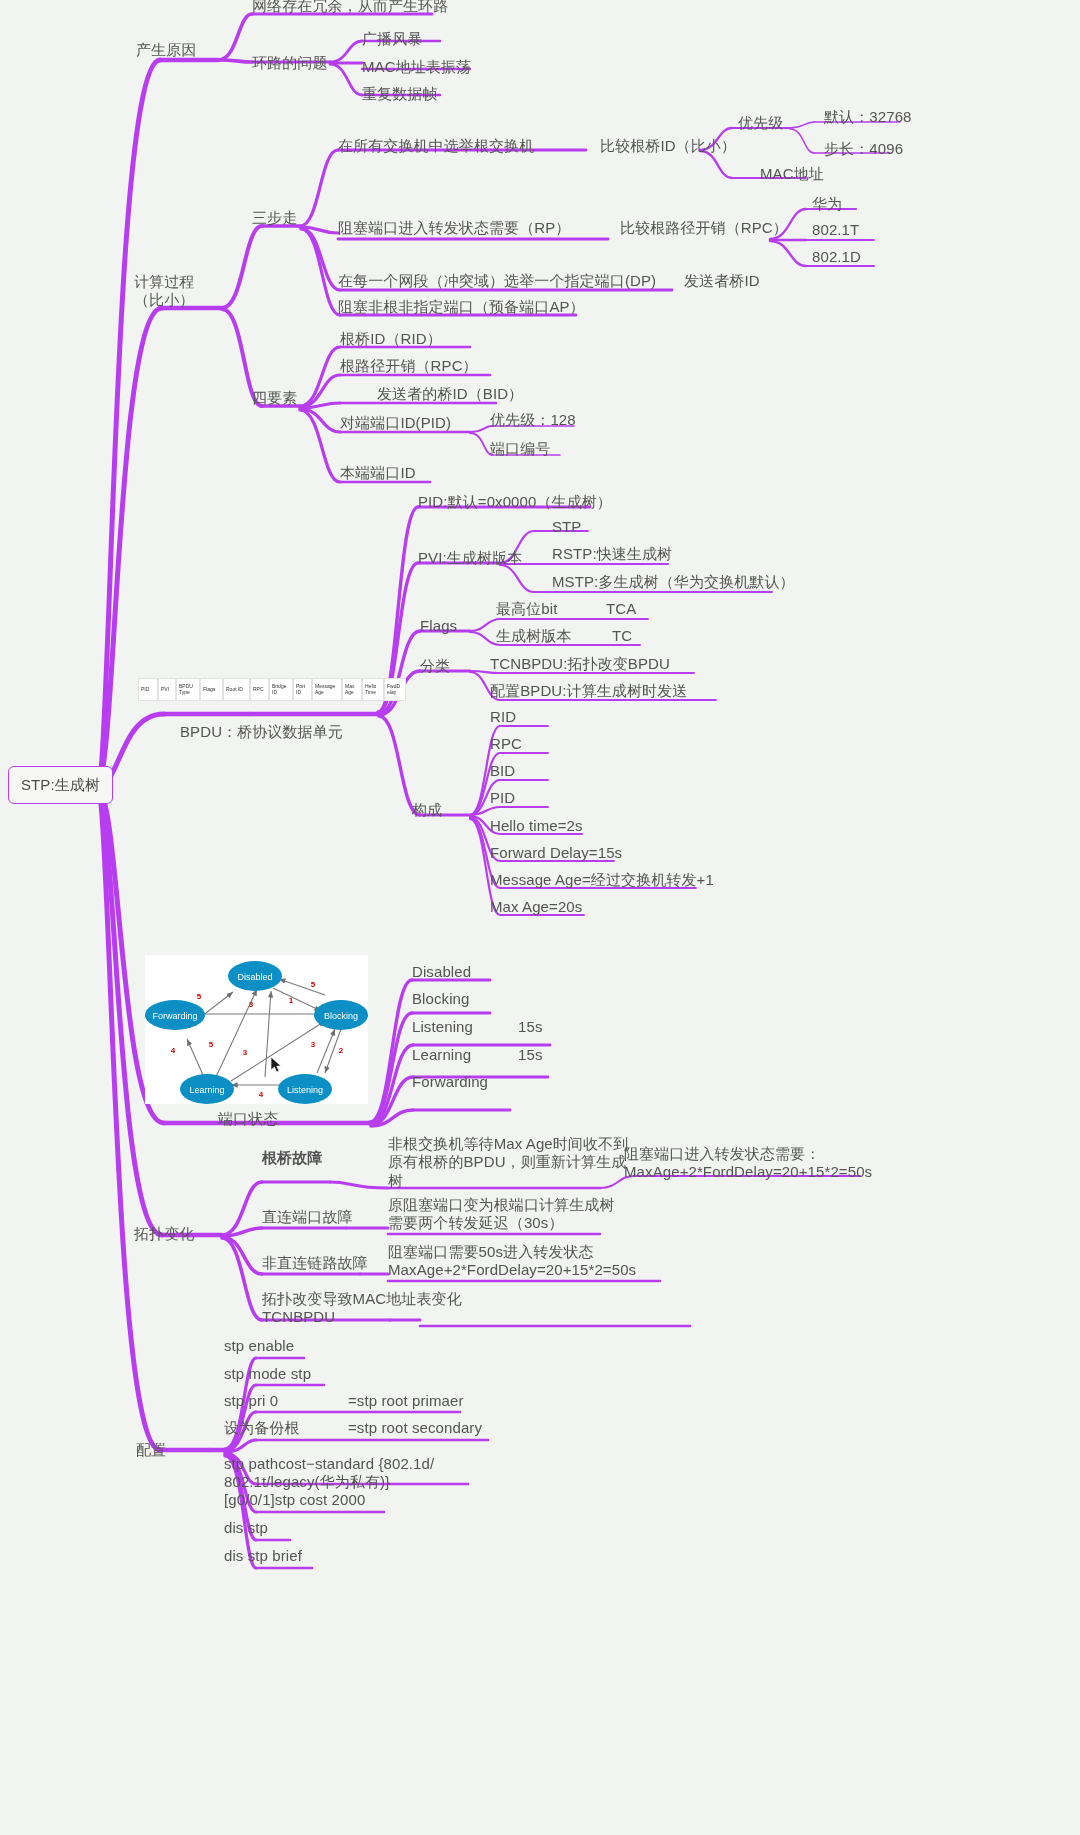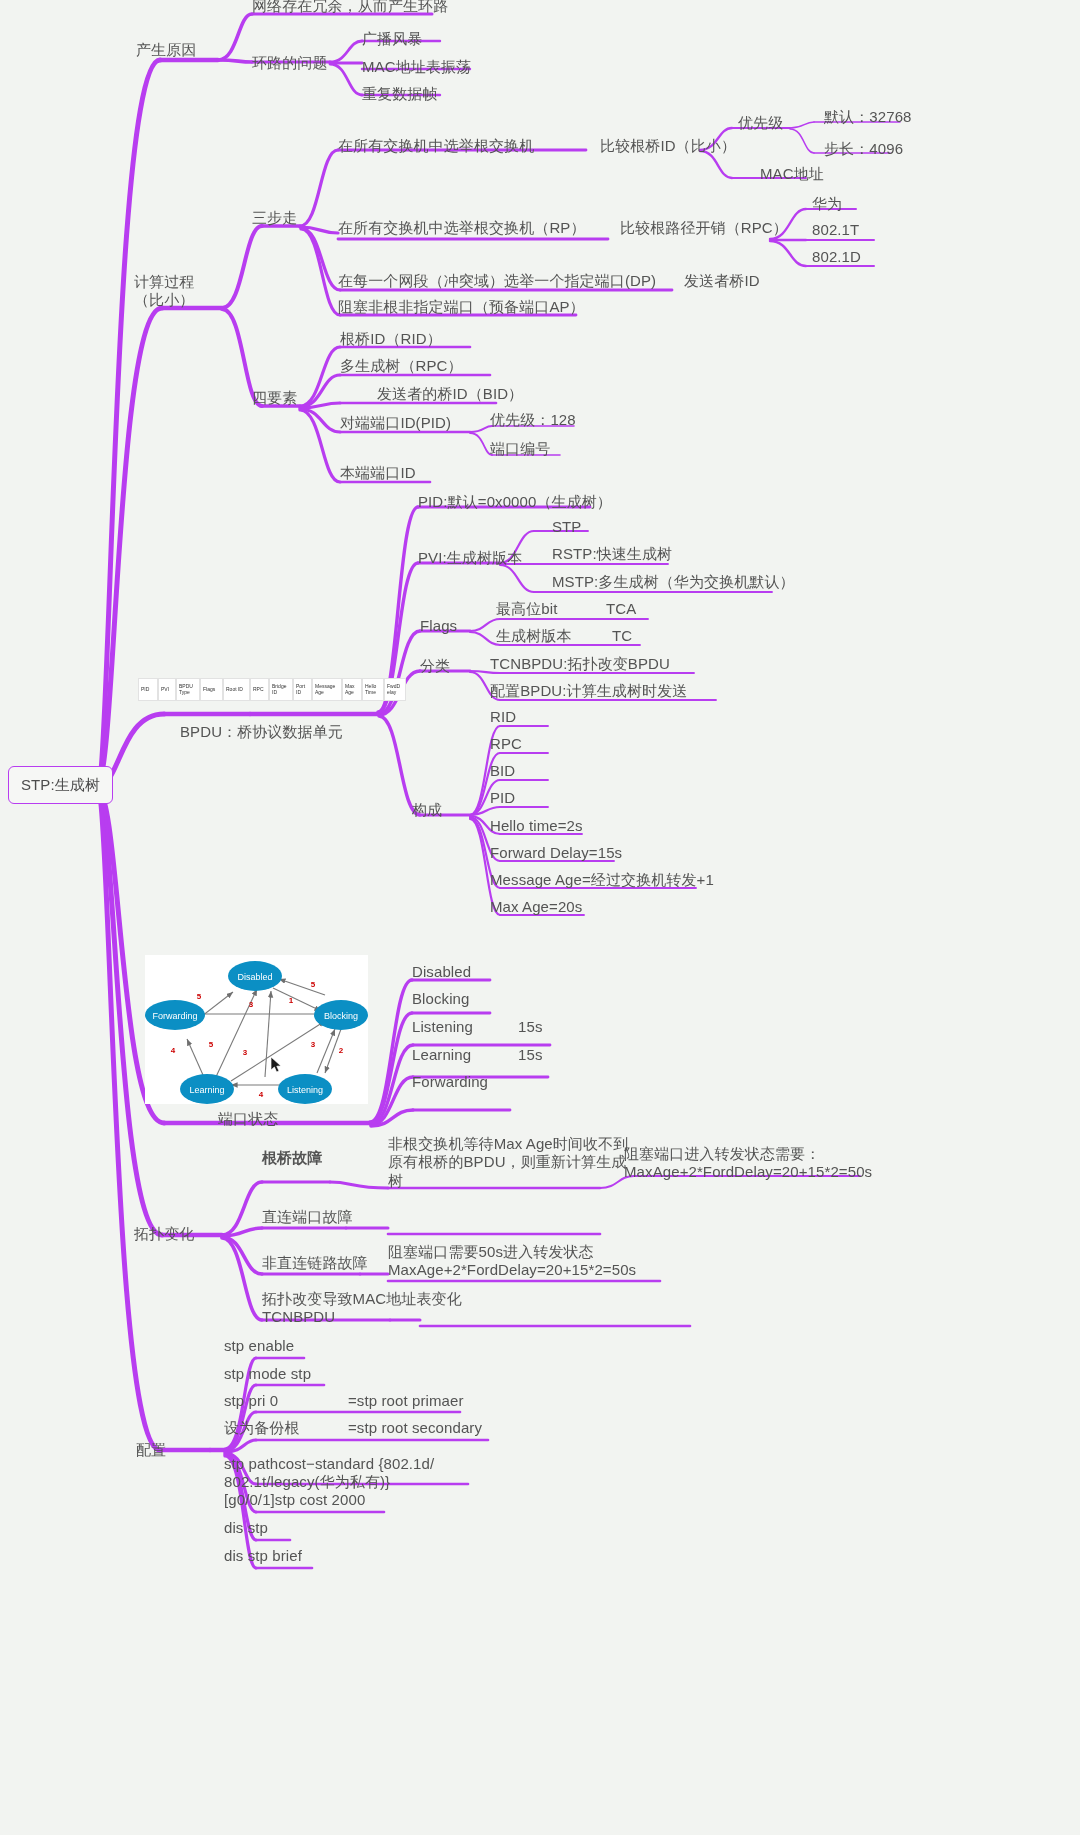--- a/index.html
+++ b/index.html
@@ -248,32 +248,32 @@
   <div class="node" style="left:252px;top:209px;">三步走</div>
   <div class="node" style="left:252px;top:389px;">四要素</div>
 
   <div class="node" style="left:338px;top:137px;">在所有交换机中选举根交换机</div>
   <div class="node" style="left:600px;top:137px;">比较根桥ID（比小）</div>
   <div class="node" style="left:738px;top:114px;">优先级</div>
   <div class="node" style="left:824px;top:108px;">默认：32768</div>
   <div class="node" style="left:824px;top:140px;">步长：4096</div>
   <div class="node" style="left:736px;top:165px;margin-left:24px;">MAC地址</div>
 
-  <div class="node" style="left:338px;top:219px;">在所有交换机中选举根交换机（RP）</div>
+  <div class="node" style="left:338px;top:219px;">阻塞端口进入转发状态需要（RP）</div>
   <div class="node" style="left:620px;top:219px;">比较根路径开销（RPC）</div>
   <div class="node" style="left:812px;top:195px;">华为</div>
   <div class="node" style="left:812px;top:221px;">802.1T</div>
   <div class="node" style="left:812px;top:248px;">802.1D</div>
 
   <div class="node" style="left:338px;top:272px;">在每一个网段（冲突域）选举一个指定端口(DP)</div>
   <div class="node" style="left:684px;top:272px;">发送者桥ID</div>
   <div class="node" style="left:338px;top:298px;">阻塞非根非指定端口（预备端口AP）</div>
 
   <div class="node" style="left:340px;top:330px;">根桥ID（RID）</div>
-  <div class="node" style="left:340px;top:357px;">多生成树（RPC）</div>
+  <div class="node" style="left:340px;top:357px;">根路径开销（RPC）</div>
   <div class="node" style="left:340px;top:385px;margin-left:37px;">发送者的桥ID（BID）</div>
   <div class="node" style="left:340px;top:414px;">对端端口ID(PID)</div>
   <div class="node" style="left:490px;top:411px;">优先级：128</div>
   <div class="node" style="left:490px;top:440px;">端口编号</div>
   <div class="node" style="left:340px;top:464px;">本端端口ID</div>
 
   <div class="bpdu-table" style="left:138px;top:678px;">
     <div class="cell" style="width:20px;">PID</div>
     <div class="cell" style="width:18px;">PVI</div>
     <div class="cell" style="width:24px;">BPDU
@@ -384,20 +384,22 @@
   <div class="node" style="left:412px;top:1073px;">Forwarding</div>
 
   <div class="node" style="left:134px;top:1225px;">拓扑变化</div>
   <div class="node" style="left:262px;top:1149px;font-weight:bold;">根桥故障</div>
   <div class="node" style="left:388px;top:1135px;">非根交换机等待Max Age时间收不到
 原有根桥的BPDU，则重新计算生成
 树</div>
   <div class="node" style="left:624px;top:1145px;">阻塞端口进入转发状态需要：
 MaxAge+2*FordDelay=20+15*2=50s</div>
   <div class="node" style="left:262px;top:1208px;">直连端口故障</div>
+  <div class="node" style="left:388px;top:1196px;">原阻塞端口变为根端口计算生成树
+需要两个转发延迟（30s）</div>
   <div class="node" style="left:262px;top:1254px;">非直连链路故障</div>
   <div class="node" style="left:388px;top:1243px;">阻塞端口需要50s进入转发状态
 MaxAge+2*FordDelay=20+15*2=50s</div>
   <div class="node" style="left:262px;top:1290px;">拓扑改变导致MAC地址表变化
 TCNBPDU</div>
 
   <div class="node" style="left:136px;top:1441px;">配置</div>
   <div class="node" style="left:224px;top:1337px;">stp enable</div>
   <div class="node" style="left:224px;top:1365px;">stp mode stp</div>
   <div class="node" style="left:224px;top:1392px;">stp pri 0</div>

